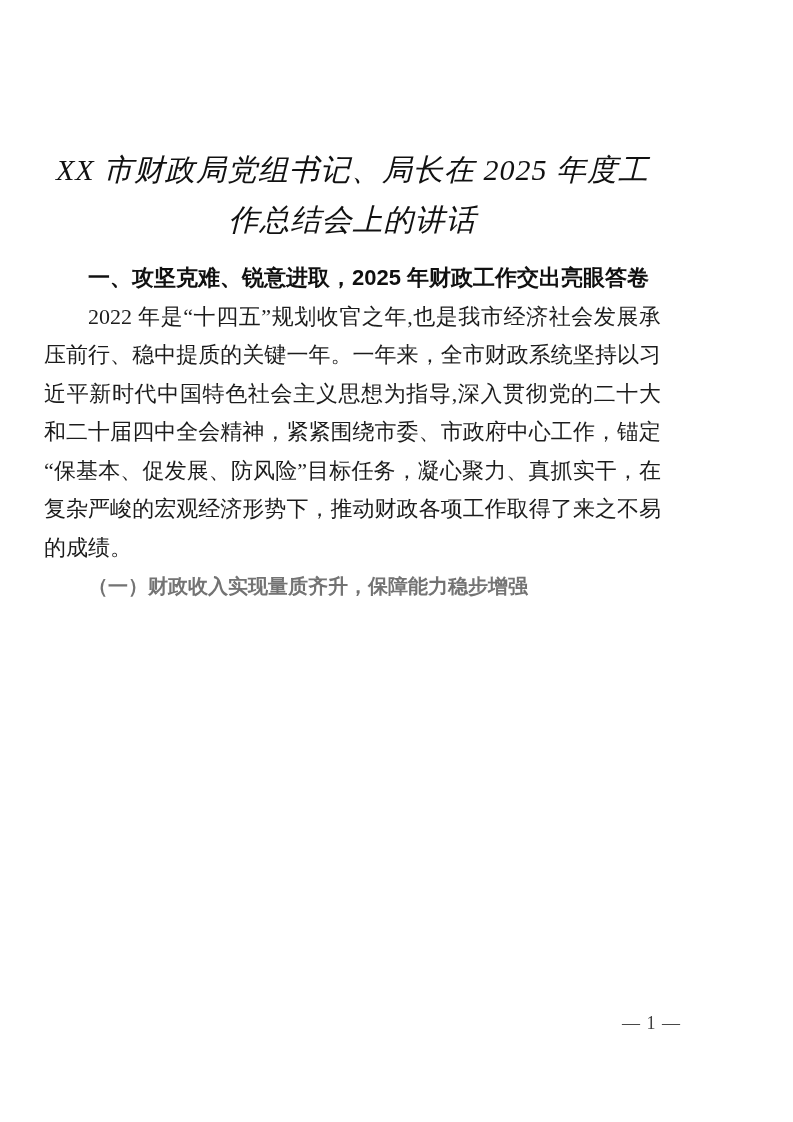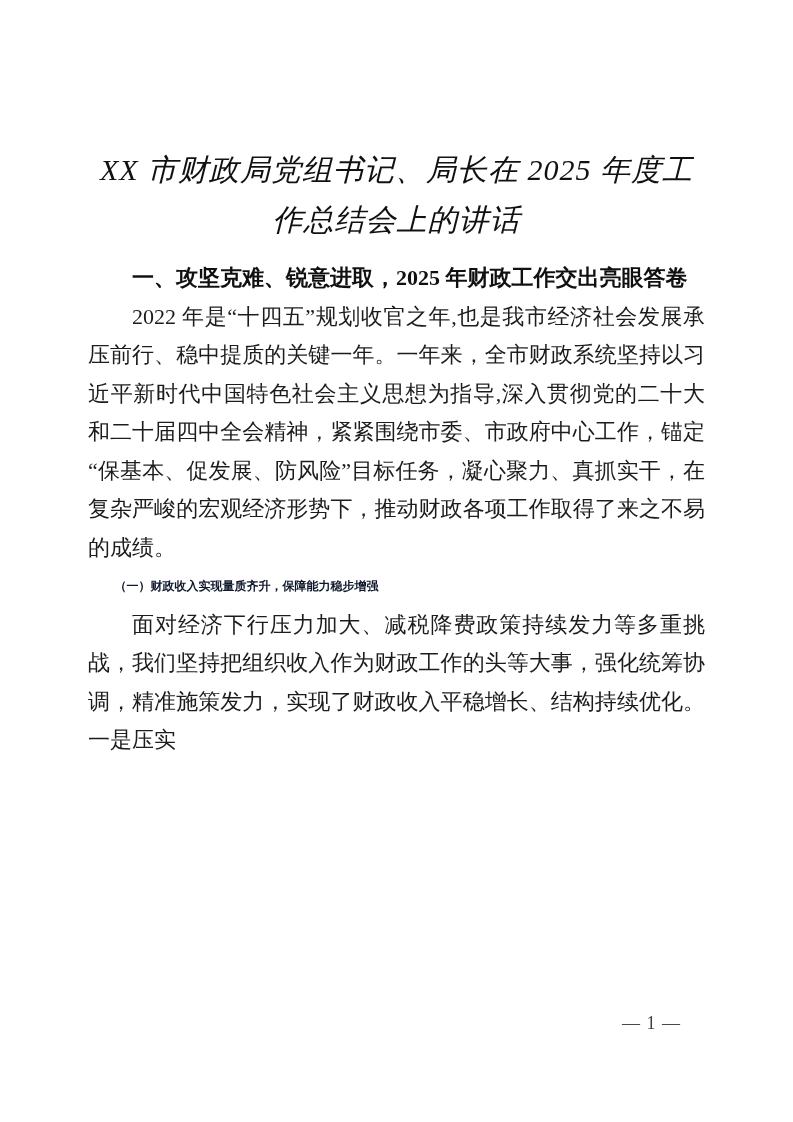--- a/index.html
+++ b/index.html
@@ -12,21 +12,21 @@
     position: relative;
     width: 793px;
     height: 1122px;
     margin: 0 auto;
     background: #ffffff;
     overflow: hidden;
     color: #1c1c1c;
     font-family: "Liberation Serif", "DejaVu Serif", serif;
   }
   .content {
-    margin: 0 88px;
+    margin: 0 44px;
     width: 617px;
   }
   .doc-title {
     margin: 145px 0 0 0;
     font-size: 30px;
     line-height: 50px;
     font-weight: 400;
     font-style: italic; 
     text-align: center;
     letter-spacing: 1px;
@@ -45,34 +45,34 @@
     text-indent: 0;
   }
   .para {
     text-indent: 2em;
   }
   .h-section {
     margin: 0;
     font-size: 22px;
     line-height: 38.5px;
     font-weight: 700;
-    font-family: Liberation Serif, serif;
+    font-family: Liberation Sans, sans-serif;
     text-indent: 2em;
     text-align: left;
     color: #101010;
   }
   .h-subsection {
     margin: 0;
-    font-size: 12px;
+    font-size: 20px;
     line-height: 38.5px;
     font-weight: 700;
     font-family: "Liberation Serif", "DejaVu Serif", serif;
     text-indent: 2.2em;
     text-align: left;
-    color: #0f172a;
+    color: #737373;
   }
   .page-footer {
     position: absolute;
     top: 1012px;
     right: 112px;
     font-size: 18px;
     line-height: 22px;
     color: #3f3f3f;
     letter-spacing: 1px;
     font-family: "Liberation Serif", "DejaVu Serif", serif;
@@ -89,21 +89,20 @@
     <div class="doc-body">
 
 
 
       <h2 class="h-section">一、攻坚克难、锐意进取，2025 年财政工作交出亮眼答卷</h2>
 
       <p class="para">2022 年是“十四五”规划收官之年,也是我市经济社会发展承压前行、稳中提质的关键一年。一年来，全市财政系统坚持以习近平新时代中国特色社会主义思想为指导,深入贯彻党的二十大和二十届四中全会精神，紧紧围绕市委、市政府中心工作，锚定“保基本、促发展、防风险”目标任务，凝心聚力、真抓实干，在复杂严峻的宏观经济形势下，推动财政各项工作取得了来之不易的成绩。</p>
 
       <h3 class="h-subsection">（一）财政收入实现量质齐升，保障能力稳步增强</h3>
 
-      <p class="para">面对经济下行压力加大、减税降费政策持续发力等多重挑战，我们坚持把组织收入作为财政工作的头等大事，强化统筹协调，精准施策发力，实现了财政收入平稳增长、结构持续优化。一是压实</p>
 
     </div>
   </div>
 
   <div class="page-footer">
     <span>— 1 —</span>
   </div>
 </div>
 
 </body></html>

